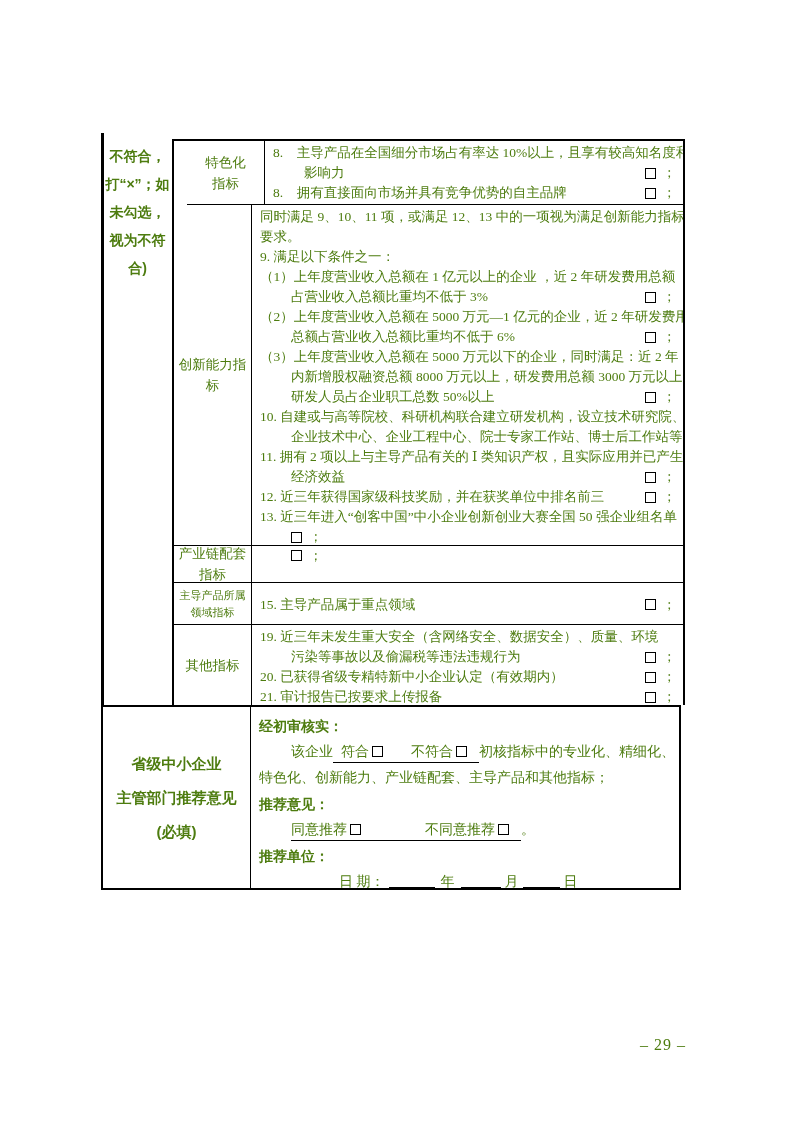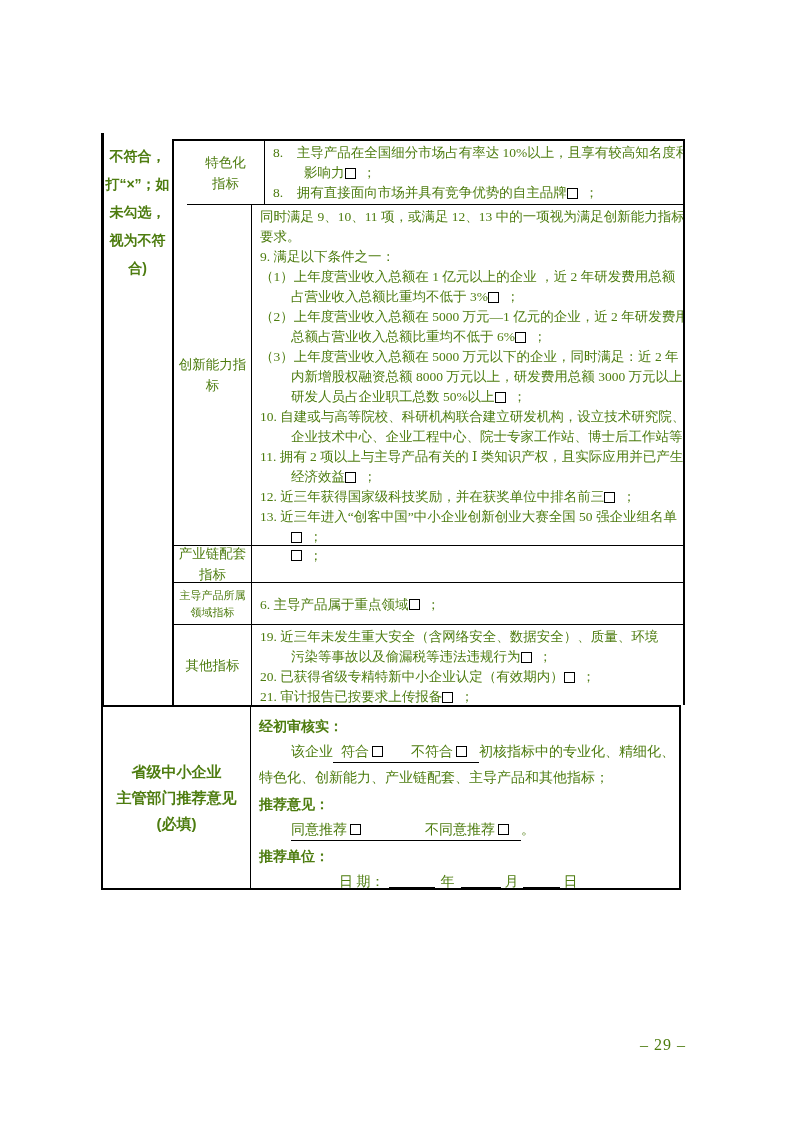--- a/index.html
+++ b/index.html
@@ -22,42 +22,42 @@
   .grid { position:absolute; left:172px; top:139px; width:509px;
           border:2px solid #000; border-bottom:none; box-sizing:content-box; }
   .row { display:flex; border-bottom:1px solid #000; overflow:hidden; }
   .row:last-child { border-bottom:none; }
   .label { width:77px; border-right:1px solid #000; display:flex; flex-direction:column;
            align-items:center; justify-content:center; font-size:13.5px; line-height:21px;
            flex:none; text-align:center; }
   .row-key-field .label { font-size:11px; line-height:17px; }
   .content { flex:1; padding:2px 7px 0 8px; font-size:13.5px; overflow:hidden; }
   .line { height:20px; line-height:20px; white-space:nowrap; }
-  .line.flex { display:flex; align-items:center; }
+  .line.flex { display:flex; justify-content:space-between; align-items:center; }
   .line.ind { padding-left:31px; }
   .row-special-feature { height:63px;margin-left:13px; }
   .row-innovation { height:340px; }
   .row-industry-chain { height:36px; }
   .row-industry-chain .line { height:17px; line-height:17px; }
   .row-industry-chain .content { padding-top:1px; }
   .row-key-field { height:41px; }
   .row-key-field .content { display:flex; flex-direction:column; justify-content:center; }
   .row-other { height:80px; }
   .cb { display:inline-block; width:9px; height:9px; border:1px solid #000;
         background:#fff; flex:none; }
   .bx { display:inline-flex; align-items:center; }
   .bx .cb { margin-right:7px; }
 
   
   .footerblock { position:absolute; left:101px; top:705px; width:580px; height:185px;
                  border:2px solid #000; box-sizing:border-box; display:flex; }
   .flabel { width:147px; border-right:1px solid #000; flex:none;
             display:flex; flex-direction:column; align-items:center; justify-content:center;
             font-family:"Liberation Sans","DejaVu Sans",sans-serif; font-weight:bold;
-            font-size:15px; line-height:26px; text-align:center; }
+            font-size:15px; line-height:26px; text-align:center;gap:8px; }
   .fcontent { flex:1; padding:6px 8px 0 8px; font-size:14px; overflow:hidden; }
   .fline { height:26px; line-height:26px; white-space:nowrap; }
   .fline.bold { font-family:"Liberation Sans","DejaVu Sans",sans-serif; font-weight:bold; }
   .fline.ind32 { padding-left:32px; }
   .fline.ind80 { padding-left:80px; }
   .ul { display:inline-block; border-bottom:1px solid #000; line-height:20px; }
   .ul .cb { vertical-align:-1px; margin-left:3px; }
   .opt1 { margin-left:8px; }
   .opt2 { margin-left:28px; }
   .tail { display:inline-block; width:12px; }
@@ -185,21 +185,21 @@
             </span></div>
         </div>
       </div>
       <div class="row row-key-field">
         <div class="label">
           <div class="label-line">主导产品所属</div>
           <div class="label-line">领域指标</div>
         </div>
         <div class="content">
           <div class="line flex">
-            <span class="txt">6. 主导产品属于重点领域</span>
+            <span class="txt">15. 主导产品属于重点领域</span>
             <span class="bx">
               <span class="cb"></span>
               <span>；</span>
             </span>
           </div>
         </div>
       </div>
       <div class="row row-other">
         <div class="label">
           <div class="label-line">其他指标</div>

